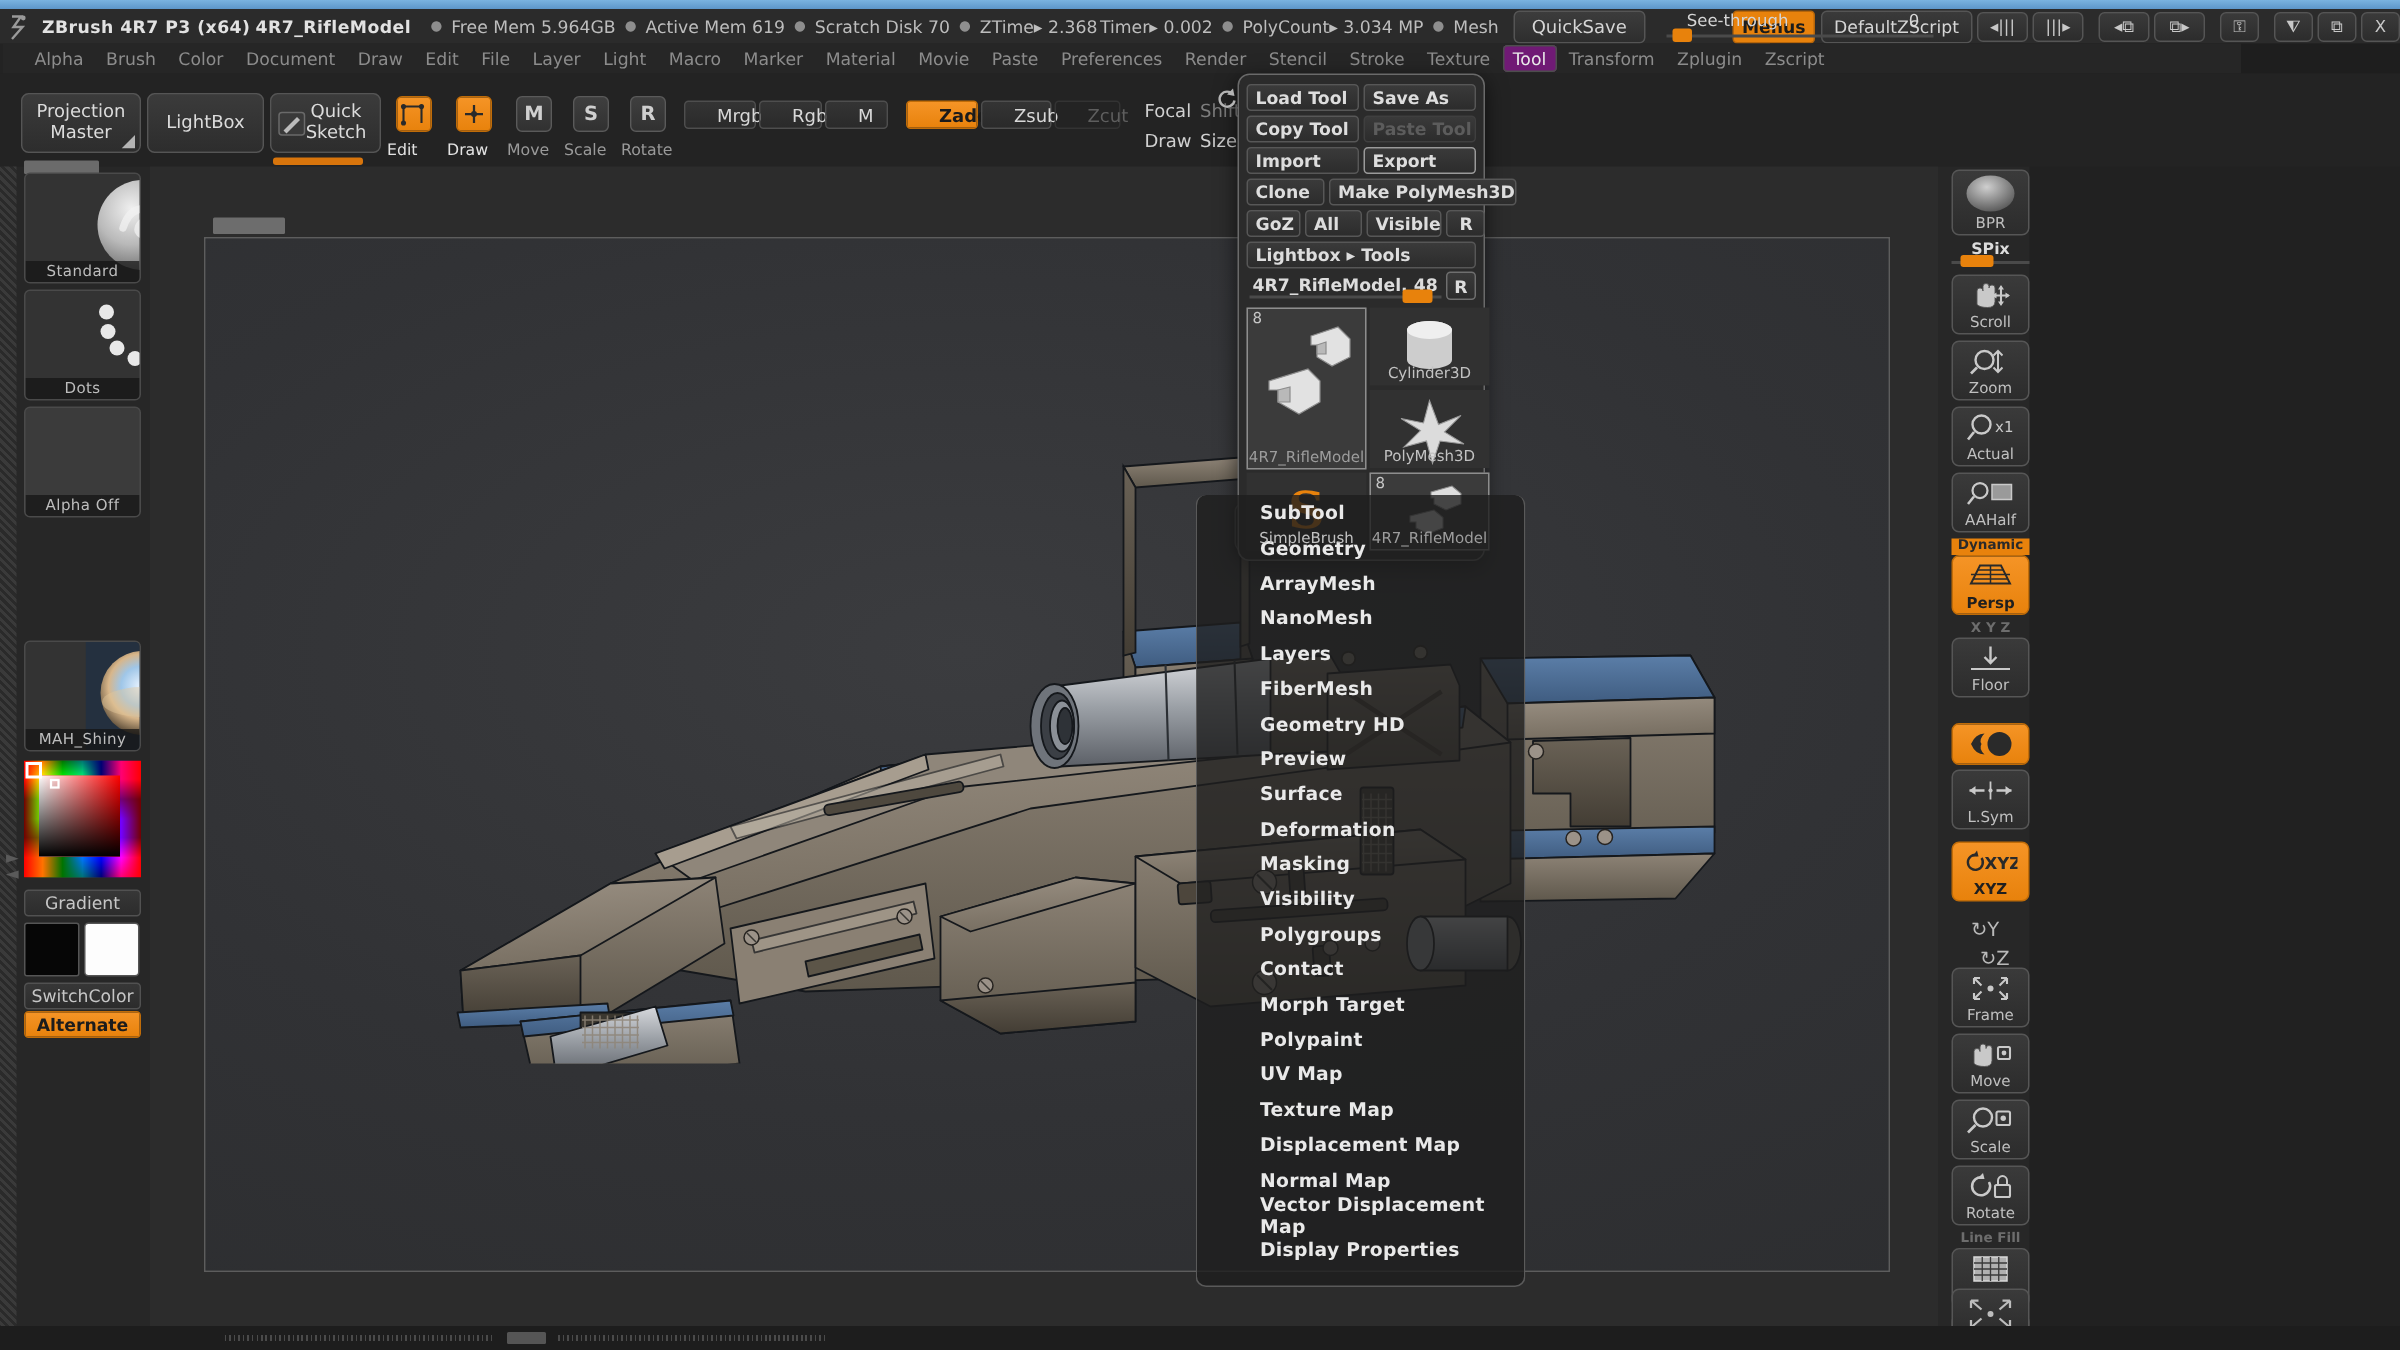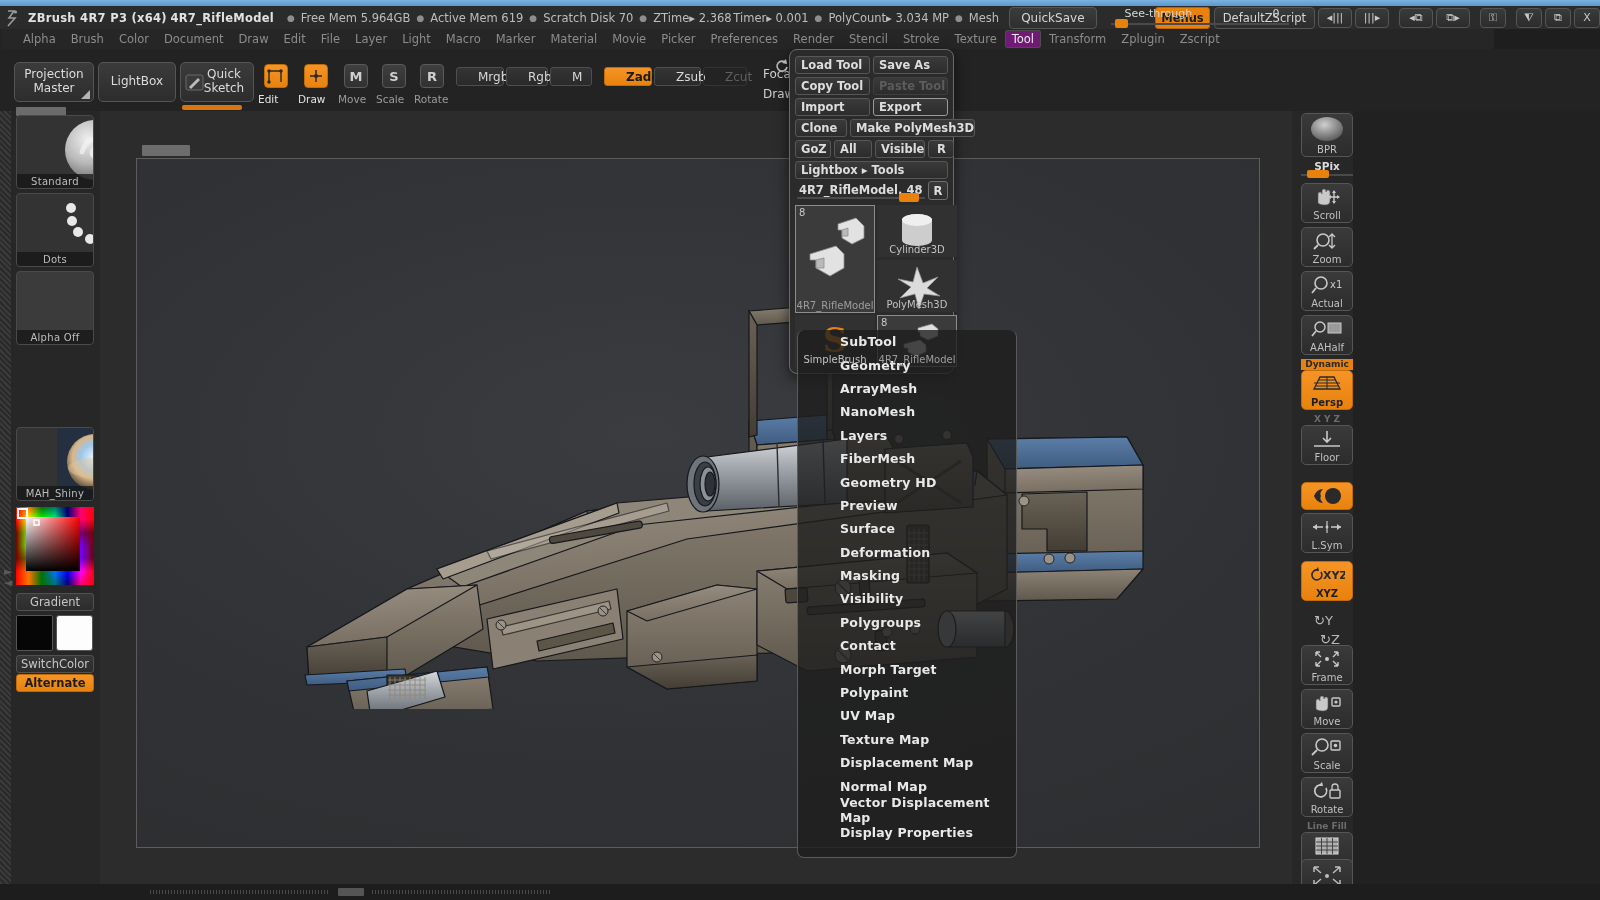--- a/index.html
+++ b/index.html
@@ -109,21 +109,21 @@
   
   .model { position:absolute; left:150px; top:130px; }
 
   
   .tooltip { position:absolute; left:686px; top:176px; width:113px; height:33px;
     background:#2e2e2e; border:1px solid #6a6a6a; border-radius:6px;
     color:#e6e6e6; font-size:14px; display:flex; align-items:center; justify-content:center;
     box-shadow: 0 2px 6px rgba(0,0,0,.5); }
 
   
-  .tool-popup { position:absolute; left:789px; top:49px; width:165px;
+  .tool-popup { position:absolute; left:825px; top:49px; width:165px;
     background:#2b2b2b; border:1px solid #6a6a6a; border-radius:8px; padding:6px 5px;
     box-shadow: 0 4px 14px rgba(0,0,0,.6); }
   .tp-row { display:flex; gap:3px; margin-bottom:3px; }
   .tp-btn { flex:1; height:18px; background:linear-gradient(#3a3a3a,#2c2c2c);
     border:1px solid #575757; border-radius:3px; color:#ddd; font-size:11.5px; font-weight:bold;
     display:flex; align-items:center; padding-left:5px; white-space:nowrap; }
   .tp-btn.hl { border-color:#9a9a9a; }
   .tp-btn.dis { color:#5c5c5c; border-color:#3f3f3f; }
   .tp-btn.narrow { flex:0 0 26px; justify-content:center; padding-left:0; }
   .tp-btn.mid { flex:0 0 52px; }
@@ -199,21 +199,21 @@
       <span class="tb-gap"></span>
     <span class="tb-sep">●</span>
     <span class="tb-dim">Free Mem 5.964GB</span>
     <span class="tb-sep">●</span>
     <span class="tb-dim">Active Mem 619</span>
     <span class="tb-sep">●</span>
     <span class="tb-dim">Scratch Disk 70</span>
     <span class="tb-sep">●</span>
     <span class="tb-dim">ZTime▸ 2.368</span>
     <span style="width:8px"></span>
-    <span class="tb-dim">Timer▸ 0.001</span>
+    <span class="tb-dim">Timer▸ 0.002</span>
     <span class="tb-sep">●</span>
     <span class="tb-dim">PolyCount▸ 3.034 MP</span>
     <span class="tb-sep">●</span>
     <span class="tb-dim">Mesh</span>
 
     <span class="qs-btn">QuickSave</span>
 
     <span class="see-through">
       <span class="lbl">See-through</span>
       <span class="val">0</span>
@@ -241,21 +241,21 @@
       <div class="menu-item">Document</div>
       <div class="menu-item">Draw</div>
       <div class="menu-item">Edit</div>
       <div class="menu-item">File</div>
       <div class="menu-item">Layer</div>
       <div class="menu-item">Light</div>
       <div class="menu-item">Macro</div>
       <div class="menu-item">Marker</div>
       <div class="menu-item">Material</div>
       <div class="menu-item">Movie</div>
-      <div class="menu-item">Picker</div>
+      <div class="menu-item">Paste</div>
       <div class="menu-item">Preferences</div>
       <div class="menu-item">Render</div>
       <div class="menu-item">Stencil</div>
       <div class="menu-item">Stroke</div>
       <div class="menu-item">Texture</div>
       <div class="menu-item active">Tool</div>
       <div class="menu-item">Transform</div>
       <div class="menu-item">Zplugin</div>
       <div class="menu-item">Zscript</div>
     </div>

